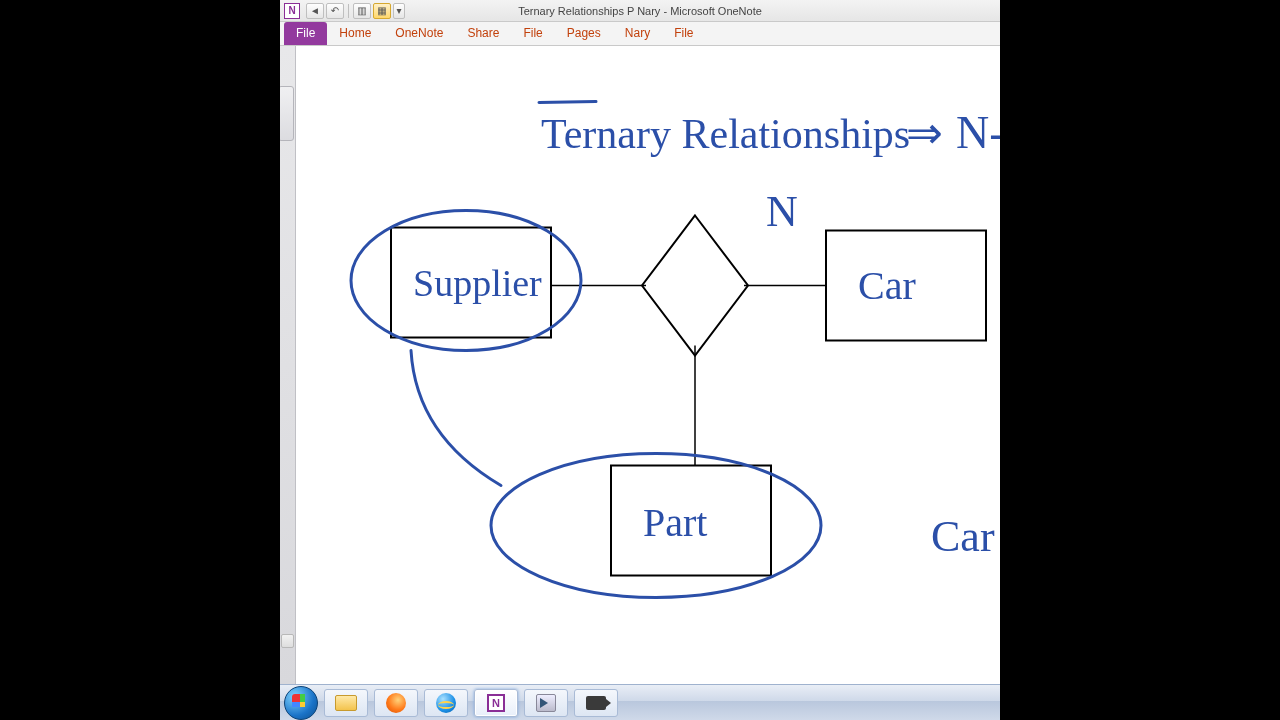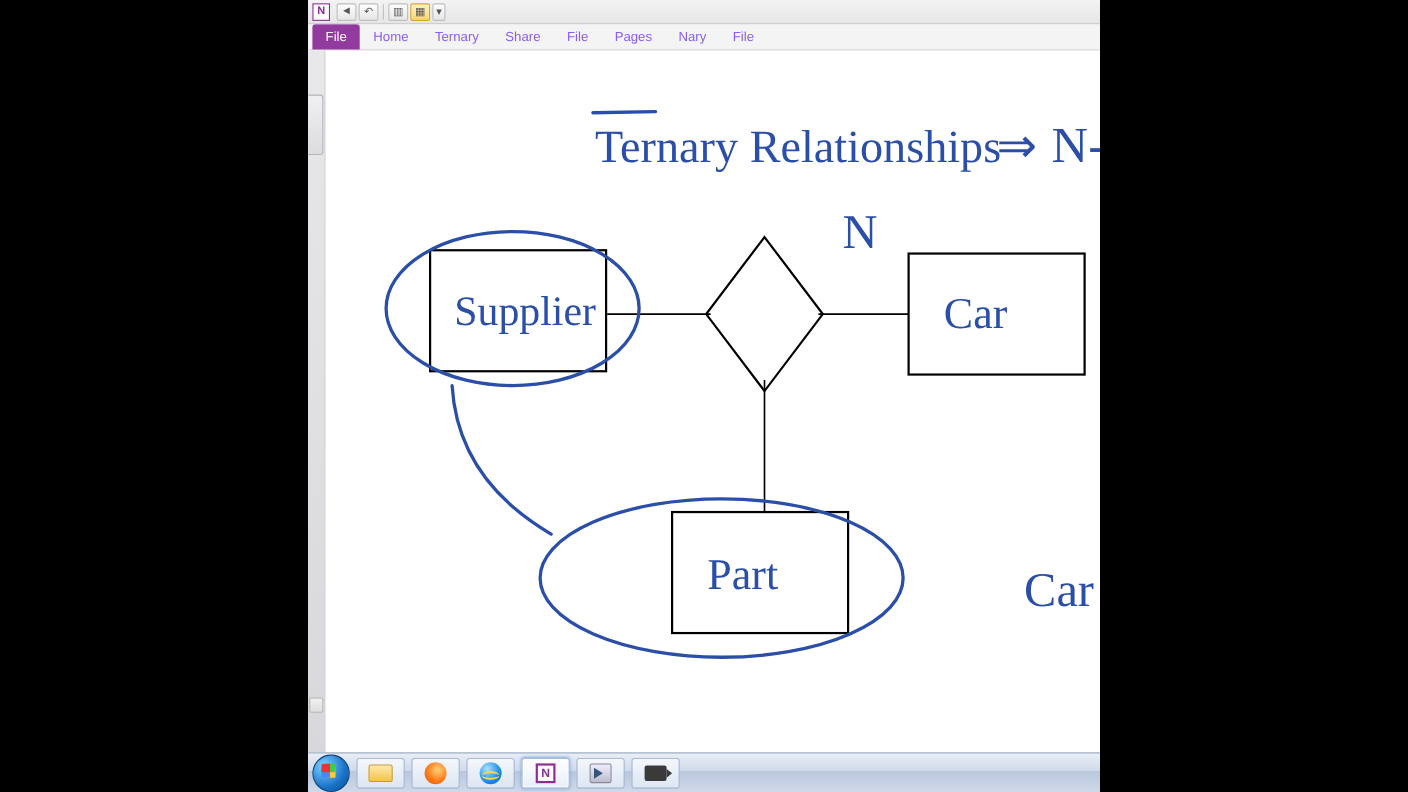--- a/index.html
+++ b/index.html
@@ -56,21 +56,21 @@
   .ribbon-tabs{
     height:24px;
     background:#f4f4f4;
     border-bottom:1px solid #c9c9c9;
     display:flex;align-items:flex-end;
     padding-left:4px;
     font-size:12px;
   }
   .rtab{
     padding:4px 12px 5px;
-    color:#8b5cf6;
+    color:#c2410c;
     cursor:default;
   }
   .rtab.file{
     background:#933a9e;
     color:#fff;
     border-top-left-radius:3px;
     border-top-right-radius:3px;
   }
   
   .workspace{
@@ -173,26 +173,27 @@
   <div class="titlebar">
     <div class="app-icon">N</div>
     <div class="qat">
       <div class="qat-btn">◄</div>
       <div class="qat-btn">↶</div>
       <div class="qat-sep"></div>
       <div class="qat-btn">▥</div>
       <div class="qat-btn" style="background:linear-gradient(#fff0c7,#ffd86b);border-color:#d6a82f;">▦</div>
       <div class="qat-btn" style="width:12px;">▾</div>
     </div>
+    <div class="title-text">Ternary Relationships P Nary  -  Microsoft OneNote</div>
   </div>
 
   <div class="ribbon-tabs">
     <div class="rtab file">File</div>
     <div class="rtab">Home</div>
-    <div class="rtab">Ternary</div>
+    <div class="rtab">OneNote</div>
     <div class="rtab">Share</div>
     <div class="rtab">File</div>
     <div class="rtab">Pages</div>
     <div class="rtab">Nary</div>
     <div class="rtab">File</div>
   </div>
 
   <div class="workspace">
     <div class="sidebar-sliver">
       <div class="sidebar-handle"></div>

